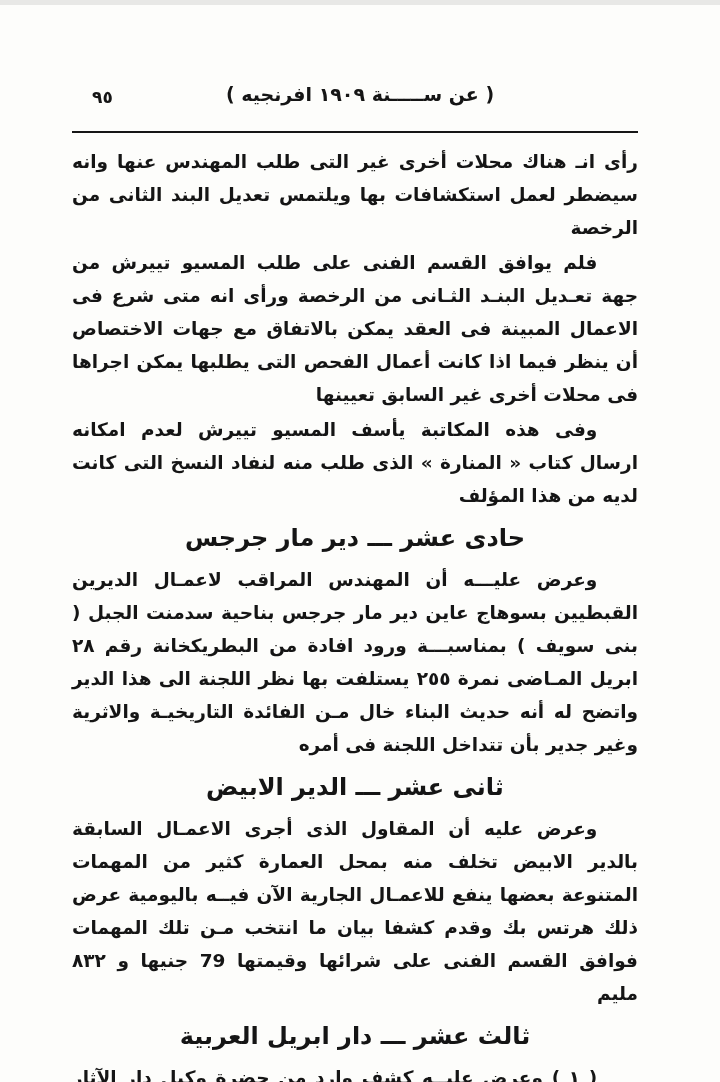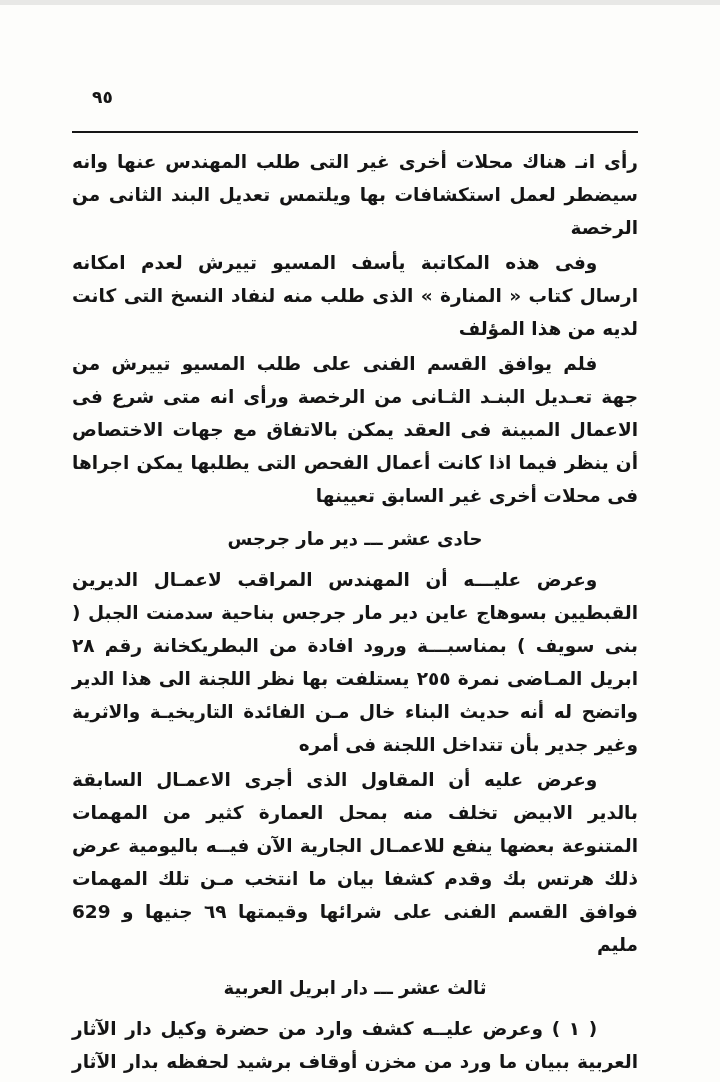--- a/index.html
+++ b/index.html
@@ -70,49 +70,51 @@
     text-indent: 2.2em;
   }
   .para.no-indent {
     text-indent: 0;
   }
   .section-heading {
     margin: 10px 0 8px 0;
     text-align: center;
     text-align-last: center;
     text-indent: 0;
-    font-size: 18px;
+    font-size: 24px;
     font-weight: 700;
   }
 </style>
 </head>
 <body>
 
 <div class="page">
 
   <div class="page-header">
     <div class="page-number">٩٥</div>
+    <div class="header-title">( عن ســـــنة ١٩٠٩ افرنجيه )</div>
   </div>
 
   <div class="divider-rule"></div>
 
   <div class="content">
 
     <p class="para no-indent">رأى انـ هناك محلات أخرى غير التى طلب المهندس عنها وانه سيضطر لعمل استكشافات بها ويلتمس تعديل البند الثانى من الرخصة</p>
 
+    <p class="para">فلم يوافق القسم الفنى على طلب المسيو تييرش من جهة تعـديل البنـد الثـانى من الرخصة ورأى انه متى شرع فى الاعمال المبينة فى العقد يمكن بالاتفاق مع جهات الاختصاص أن ينظر فيما اذا كانت أعمال الفحص التى يطلبها يمكن اجراها فى محلات أخرى غير السابق تعيينها</p>
+
     <p class="para">وفى هذه المكاتبة يأسف المسيو تييرش لعدم امكانه ارسال كتاب « المنارة » الذى طلب منه لنفاد النسخ التى كانت لديه من هذا المؤلف</p>
-
-    <p class="para">فلم يوافق القسم الفنى على طلب المسيو تييرش من جهة تعـديل البنـد الثـانى من الرخصة ورأى انه متى شرع فى الاعمال المبينة فى العقد يمكن بالاتفاق مع جهات الاختصاص أن ينظر فيما اذا كانت أعمال الفحص التى يطلبها يمكن اجراها فى محلات أخرى غير السابق تعيينها</p>
 
     <p class="section-heading">حادى عشر ـــ دير مار جرجس</p>
 
     <p class="para">وعرض عليـــه أن المهندس المراقب لاعمـال الديرين القبطيين بسوهاج عاين دير مار جرجس بناحية سدمنت الجبل ( بنى سويف ) بمناسبـــة ورود افادة من البطريكخانة رقم ٢٨ ابريل المـاضى نمرة ٢٥٥ يستلفت بها نظر اللجنة الى هذا الدير واتضح له أنه حديث البناء خال مـن الفائدة التاريخيـة والاثرية وغير جدير بأن تتداخل اللجنة فى أمره</p>
 
+    <p class="section-heading">ثانى عشر ـــ الدير الابيض</p>
 
-    <p class="para">وعرض عليه أن المقاول الذى أجرى الاعمـال السابقة بالدير الابيض تخلف منه بمحل العمارة كثير من المهمات المتنوعة بعضها ينفع للاعمـال الجارية الآن فيــه باليومية   عرض ذلك هرتس بك وقدم كشفا بيان ما انتخب مـن تلك المهمات فوافق القسم الفنى على شرائها وقيمتها ٦٩ جنيها و 629 مليم</p>
+    <p class="para">وعرض عليه أن المقاول الذى أجرى الاعمـال السابقة بالدير الابيض تخلف منه بمحل العمارة كثير من المهمات المتنوعة بعضها ينفع للاعمـال الجارية الآن فيــه باليومية   عرض ذلك هرتس بك وقدم كشفا بيان ما انتخب مـن تلك المهمات فوافق القسم الفنى على شرائها وقيمتها 79 جنيها و ٨٣٢ مليم</p>
 
     <p class="section-heading">ثالث عشر ـــ دار ابريل العربية</p>
 
     <p class="para">( ١ )   وعرض عليــه كشف وارد من حضرة وكيل دار الآثار العربية ببيان ما ورد من مخزن أوقاف برشيد لحفظه بدار الآثار العربية</p>
 
   </div>
 
 </div>
 
 </body></html>

